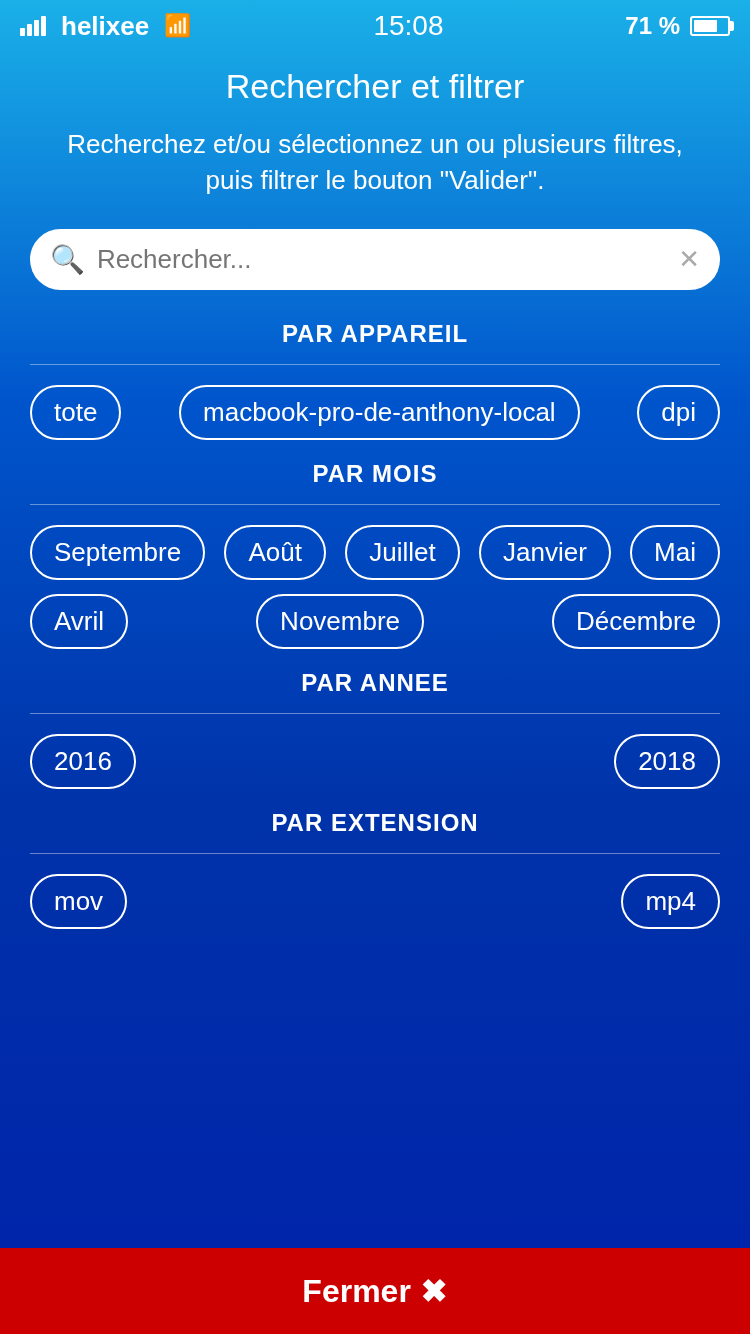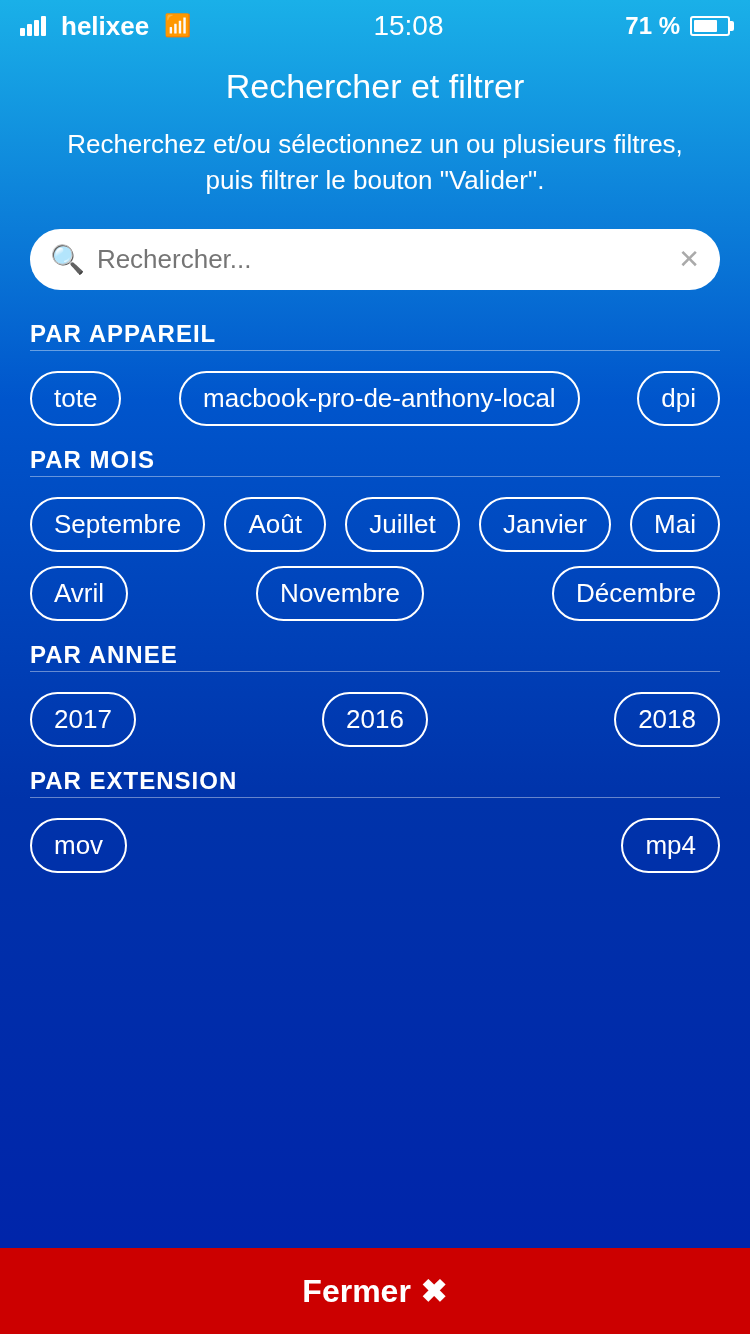--- a/index.html
+++ b/index.html
@@ -121,23 +121,24 @@
 
     
     .section {
       padding: 0 30px 20px;
     }
     .section-header {
       font-size: 24px;
       font-weight: 700;
       letter-spacing: 1px;
       color: white;
-      padding-bottom: 2px;
+      padding-bottom: 16px;
       border-bottom: 1px solid rgba(255,255,255,0.4);
       margin-bottom: 20px;
+      text-align: center;
     }
     .tags {
       display: flex;
       flex-wrap: wrap;
       gap: 14px;
       justify-content: space-between;
     }
     .tag {
       border: 2px solid white;
       border-radius: 50px;
@@ -223,21 +224,20 @@
         <div class="tag">Janvier</div>
         <div class="tag">Mai</div>
         <div class="tag">Avril</div>
         <div class="tag">Novembre</div>
         <div class="tag">Décembre</div>
       </div>
     </div>
     <div class="section">
       <div class="section-header">PAR ANNEE</div>
       <div class="tags">
-        <div class="tag">2017</div>
         <div class="tag">2016</div>
         <div class="tag">2018</div>
       </div>
     </div>
     <div class="section">
       <div class="section-header">PAR EXTENSION</div>
       <div class="tags">
         <div class="tag">mov</div>
         <div class="tag">mp4</div>
       </div>

